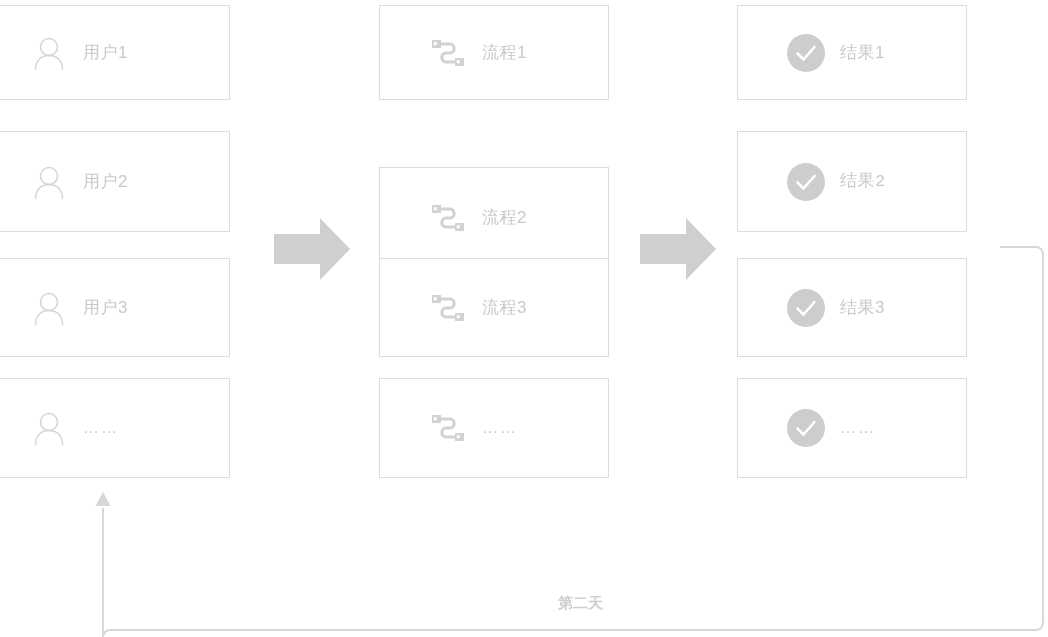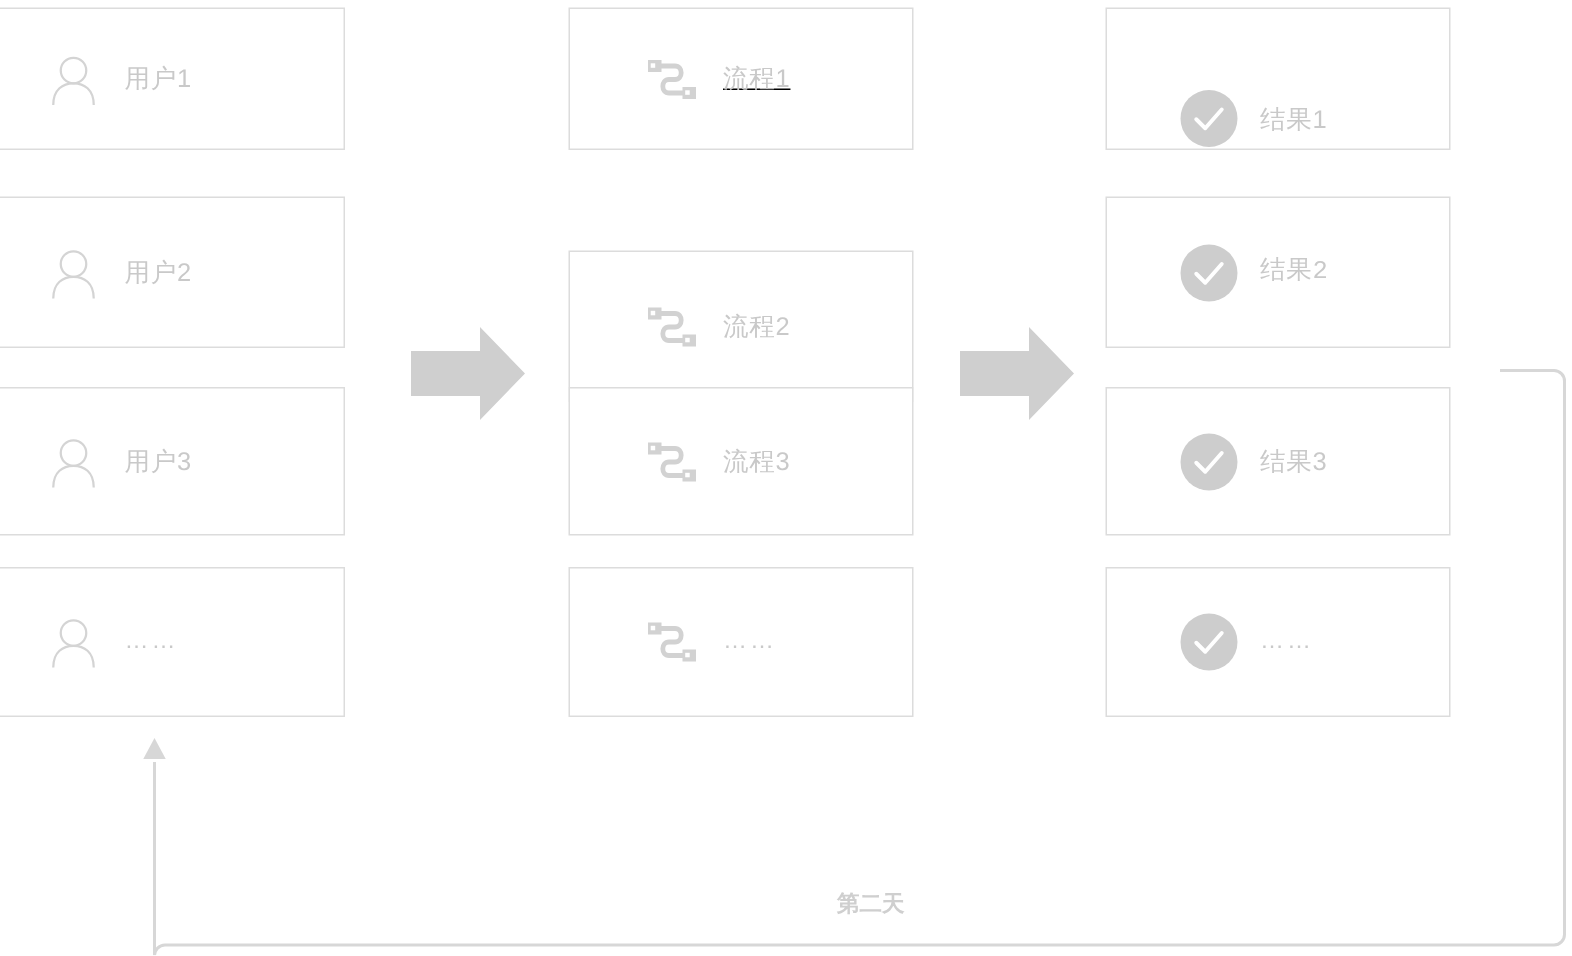--- a/index.html
+++ b/index.html
@@ -101,21 +101,21 @@
   <div class="card" style="left:-20px; top:378px; width:250px; height:100px;">
     <div class="card-inner">
       <svg class="card-icon" viewBox="0 0 40 40">
         <circle cx="20" cy="14" r="8.5" fill="none" stroke="#d4d4d4" stroke-width="1.5"></circle>
         <path d="M6.5 37 C6.5 26.5 13 22.5 20 22.5 C27 22.5 33.5 26.5 33.5 37" fill="none" stroke="#d4d4d4" stroke-width="1.5"></path>
       </svg>
       <span class="card-label dots">……</span>
     </div>
   </div>
 
-  <div class="card" style="left:379px; top:5px; width:230px; height:95px;text-decoration:underline;">
+  <div class="card" style="left:379px; top:5px; width:230px; height:95px;">
     <div class="card-inner">
       <svg class="card-icon" viewBox="0 0 40 40">
         <path d="M9 11 H22 C27.5 11 27.5 20 22 20 H18 C12.5 20 12.5 29 18 29 H31" fill="none" stroke="#d2d2d2" stroke-width="3.2" stroke-linecap="butt"></path>
         <rect x="4" y="7" width="9" height="8" fill="#d2d2d2"></rect>
         <rect x="5.8" y="9.2" width="3" height="3" fill="#ffffff"></rect>
         <rect x="27" y="25" width="9" height="8" fill="#d2d2d2"></rect>
         <rect x="28.8" y="27.2" width="3" height="3" fill="#ffffff"></rect>
       </svg>
       <span class="card-label">流程1</span>
     </div>
@@ -153,21 +153,21 @@
         <path d="M9 11 H22 C27.5 11 27.5 20 22 20 H18 C12.5 20 12.5 29 18 29 H31" fill="none" stroke="#d2d2d2" stroke-width="3.2" stroke-linecap="butt"></path>
         <rect x="4" y="7" width="9" height="8" fill="#d2d2d2"></rect>
         <rect x="5.8" y="9.2" width="3" height="3" fill="#ffffff"></rect>
         <rect x="27" y="25" width="9" height="8" fill="#d2d2d2"></rect>
         <rect x="28.8" y="27.2" width="3" height="3" fill="#ffffff"></rect>
       </svg>
       <span class="card-label dots">……</span>
     </div>
   </div>
 
-  <div class="card" style="left:737px; top:5px; width:230px; height:95px;align-items:flex-end;">
+  <div class="card" style="left:737px; top:5px; width:230px; height:95px;">
     <div class="card-inner">
       <svg class="card-icon" viewBox="0 0 40 40">
         <circle cx="20" cy="20" r="19" fill="#cdcdcd"></circle>
         <path d="M11.5 20.5 L17.5 26.5 L28.5 14" fill="none" stroke="#ffffff" stroke-width="2.6" stroke-linecap="round" stroke-linejoin="round"></path>
       </svg>
       <span class="card-label">结果1</span>
     </div>
   </div>
 
   <div class="card" style="left:737px; top:131px; width:230px; height:101px;font-family:Liberation Mono, monospace;">

